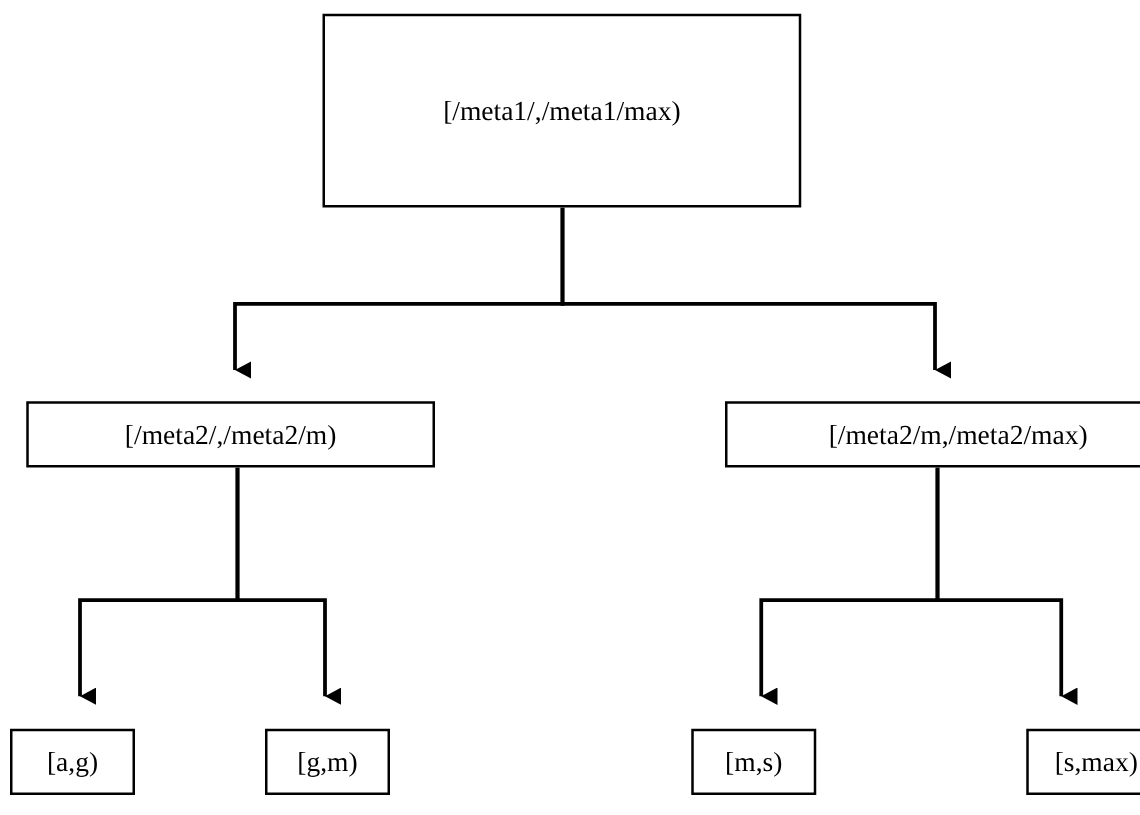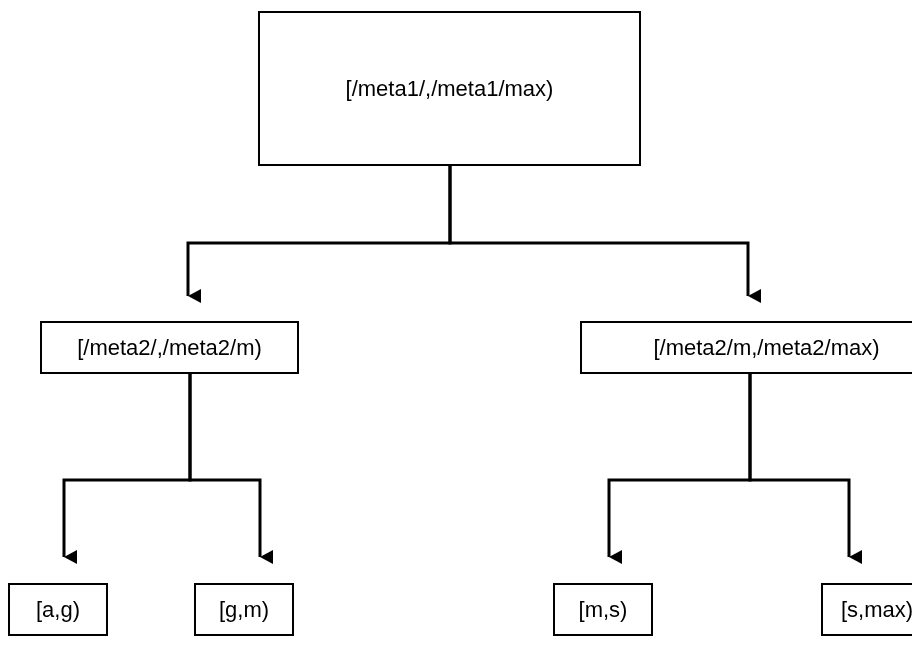--- a/index.html
+++ b/index.html
@@ -29,59 +29,58 @@
     position: absolute;
     box-sizing: border-box;
     border: 2px solid #000000;
     background: #ffffff;
     display: flex;
     align-items: center;
     justify-content: center;
     color: #000000;
   }
   .node-label {
-    font-family: Liberation Sans, sans-serif;
+    font-family: Liberation Serif, serif;
     white-space: pre;
     text-align: right;
     line-height: 1;
     color: #000000;
   }
   
   #node-root {
     left: 258px;
     top: 11px;
     width: 383px;
     height: 155px;
   }
   #node-root .node-label { font-size: 22px; }
   
   #node-meta2-low {
     left: 21px;
     top: 321px;
-    width: 259px;
+    width: 327px;
     height: 53px;
-    margin-left: 19px;
   }
   #node-meta2-high {
     left: 580px;
     top: 321px;
     width: 373px;
     height: 53px;
   }
   #node-meta2-low .node-label,
   #node-meta2-high .node-label { font-size: 22px; }
   
   .leaf-box {
     top: 583px;
     width: 100px;
     height: 53px;
   }
   .leaf-box .node-label { font-size: 22px; }
   #node-leaf-ag   { left: 8px; }
-  #node-leaf-gm   { left: 194px; }
+  #node-leaf-gm   { left: 212px; }
   #node-leaf-ms   { left: 553px; }
   #node-leaf-smax { left: 793px; width: 112px; margin-left: 28px; }
 </style>
 </head>
 <body>
 
 <div id="diagram-canvas">
 
   <svg id="edge-layer" viewBox="0 0 912 652" width="912" height="652" xmlns="http://www.w3.org/2000/svg">
     <defs>

